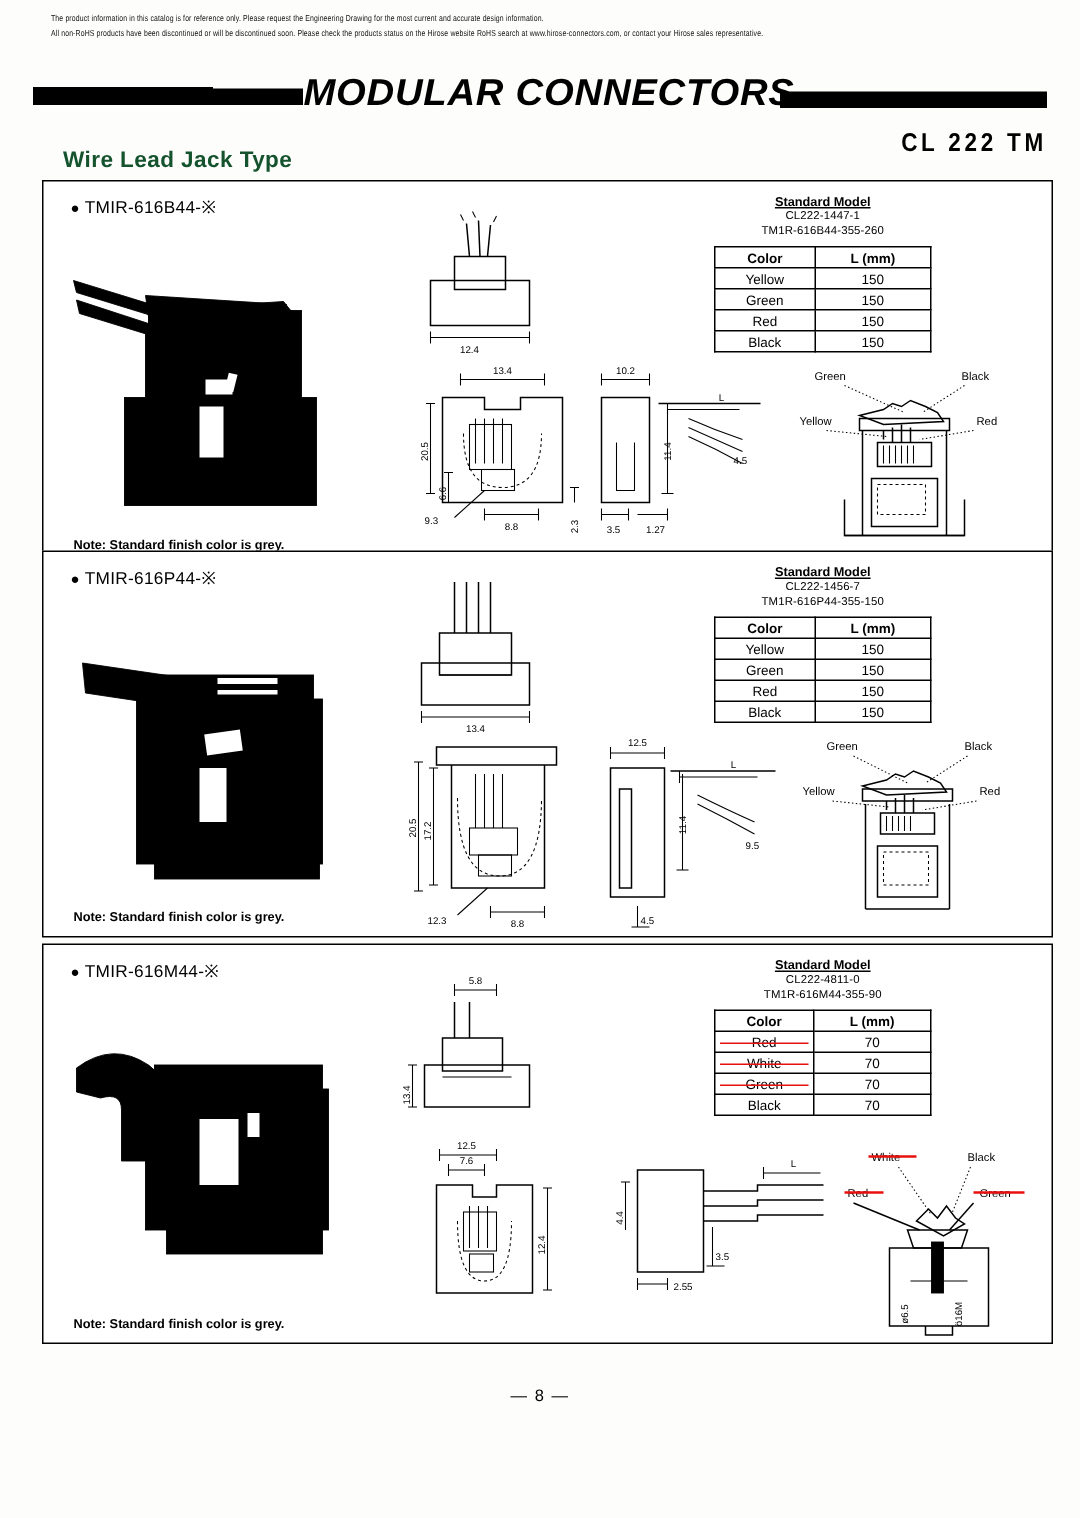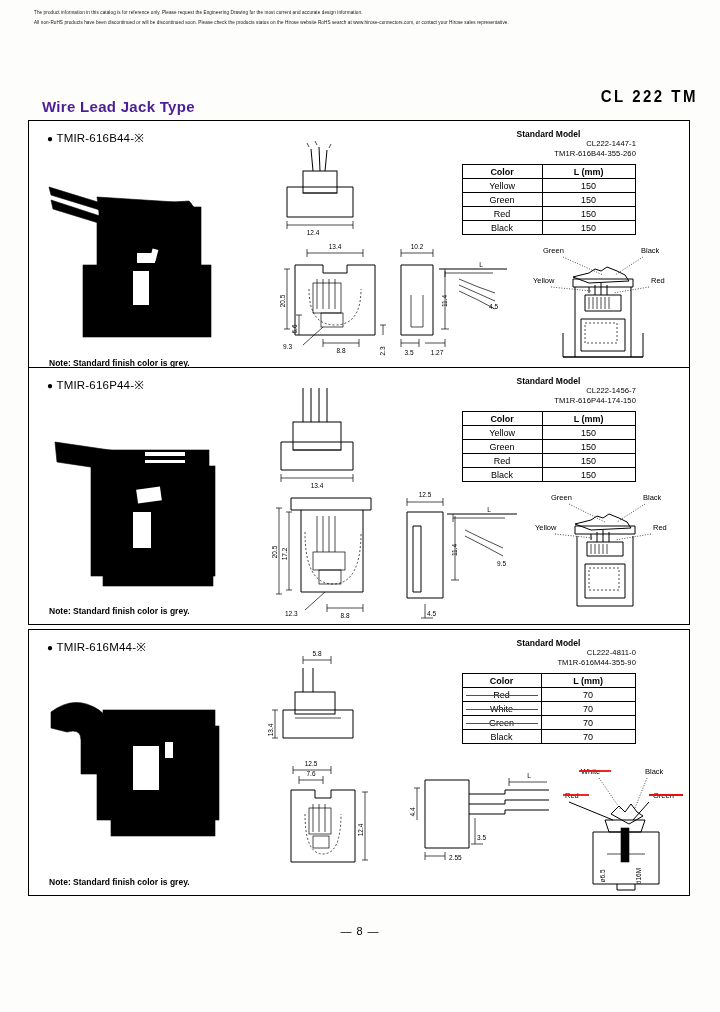--- a/index.html
+++ b/index.html
@@ -28,43 +28,43 @@
     letter-spacing:0.5px;font-family:"Liberation Sans",sans-serif;
     transform:scaleX(1.02);
   }
   .subcode{
     position:absolute;right:22px;top:86px;font-size:15px;font-weight:bold;
     letter-spacing:2.5px;color:#000;font-family:"Liberation Sans",sans-serif;
     transform:scaleY(1.15);transform-origin:right top;
   }
   .sectitle{
     position:absolute;left:42px;top:98px;font-size:15px;font-weight:bold;
-    color:#4c1d95;letter-spacing:0.3px;
-  }
-  
-  .panel{position:absolute;left:28px;border:1.4px solid #000;background:#fff;}
+    color:#14532d;letter-spacing:0.3px;
+  }
+  
+  .panel{position:absolute;left:28px;border:1.4px solid #000;background:#fff;padding-left:12px;}
   .p1{top:120px;width:660px;height:255px;}
   .p2{top:367px;width:660px;height:256px;}
   .p3{top:629px;width:660px;height:265px;}
   .partno{
     position:absolute;left:18px;top:9px;font-size:11.5px;color:#000;
     letter-spacing:0.2px;white-space:nowrap;
   }
   .partno .dot{font-size:10px;}
   .note{
     position:absolute;left:20px;bottom:8px;font-size:8.5px;color:#000;font-weight:bold;
   }
   
   .photo{position:absolute;left:12px;top:24px;width:200px;height:200px;}
   
   .smblock{position:absolute;width:175px;}
-  .smtitle{font-size:8.5px;font-weight:bold;text-align:center;color:#000;}
-  .smcode{font-size:7.6px;text-align:right;color:#000;line-height:10px;letter-spacing:0.1px;}
+  .smtitle{font-size:8.5px;font-weight:bold;text-align:center;color:#000;text-decoration:underline;}
+  .smcode{font-size:7.6px;text-align:center;color:#000;line-height:10px;letter-spacing:0.1px;}
   table.sm{
-    border-collapse:collapse;width:174px;margin:5px auto 0 auto;
+    border-collapse:collapse;width:145px;margin:5px auto 0 auto;
     border:1.2px solid #000;
   }
   table.sm td,table.sm th{
     border:1px solid #000;font-size:9px;text-align:center;height:13px;
     padding:0;color:#000;font-weight:normal;
   }
   table.sm th{font-weight:bold;}
   .strike{position:relative;}
   .strike:after{
     content:"";position:absolute;left:3px;right:3px;top:50%;height:1.6px;
@@ -88,20 +88,26 @@
 </head>
 <body>
 
 <div class="page">
 
   <div class="disclaimer">
     <div>The product information in this catalog is for reference only. Please request the Engineering Drawing for the most current and accurate design information.</div>
     <div>All non-RoHS products have been discontinued or will be discontinued soon. Please check the products status on the Hirose website RoHS search at www.hirose-connectors.com, or contact your Hirose sales representative.</div>
   </div>
 
+  <div class="hdr">
+    <div class="bar-l"></div>
+    <div class="bar-l2"></div>
+    <div class="bar-r"></div>
+    <div class="ttl">MODULAR  CONNECTORS</div>
+  </div>
   <div class="subcode">CL 222 TM</div>
   <div class="sectitle">Wire Lead Jack Type</div>
 
   <div class="panel p1">
     <div class="partno">
       <span class="dot">●</span>
       <span>TMIR-616B44-※</span>
     </div>
 
     <div class="photo">
@@ -302,21 +308,21 @@
       <path class="ln-t" d="M62,58 L62,68 M66,58 L66,68 M70,58 L70,68 M74,58 L74,68 M78,58 L78,68"></path>
       <path class="ln" d="M48,50 L48,120 M104,50 L104,120"></path>
       <path class="ln" d="M48,120 L104,120"></path>
       <path class="ln" d="M56,78 L96,78 L96,112 L56,112 Z"></path>
       <path class="ln-d" d="M60,82 L90,82 L90,104 L60,104 Z"></path>
     </svg>
 
     <div class="smblock" style="left:432px;top:8px;">
       <div class="smtitle">Standard Model</div>
       <div class="smcode">CL222-1456-7</div>
-      <div class="smcode">TM1R-616P44-174-150</div>
+      <div class="smcode">TM1R-616P44-355-150</div>
       <table class="sm">
         <tbody>
             <tr>
           <th>Color</th>
           <th>L (mm)</th>
         </tr>
         <tr>
           <td>Yellow</td>
           <td>150</td>
         </tr>

